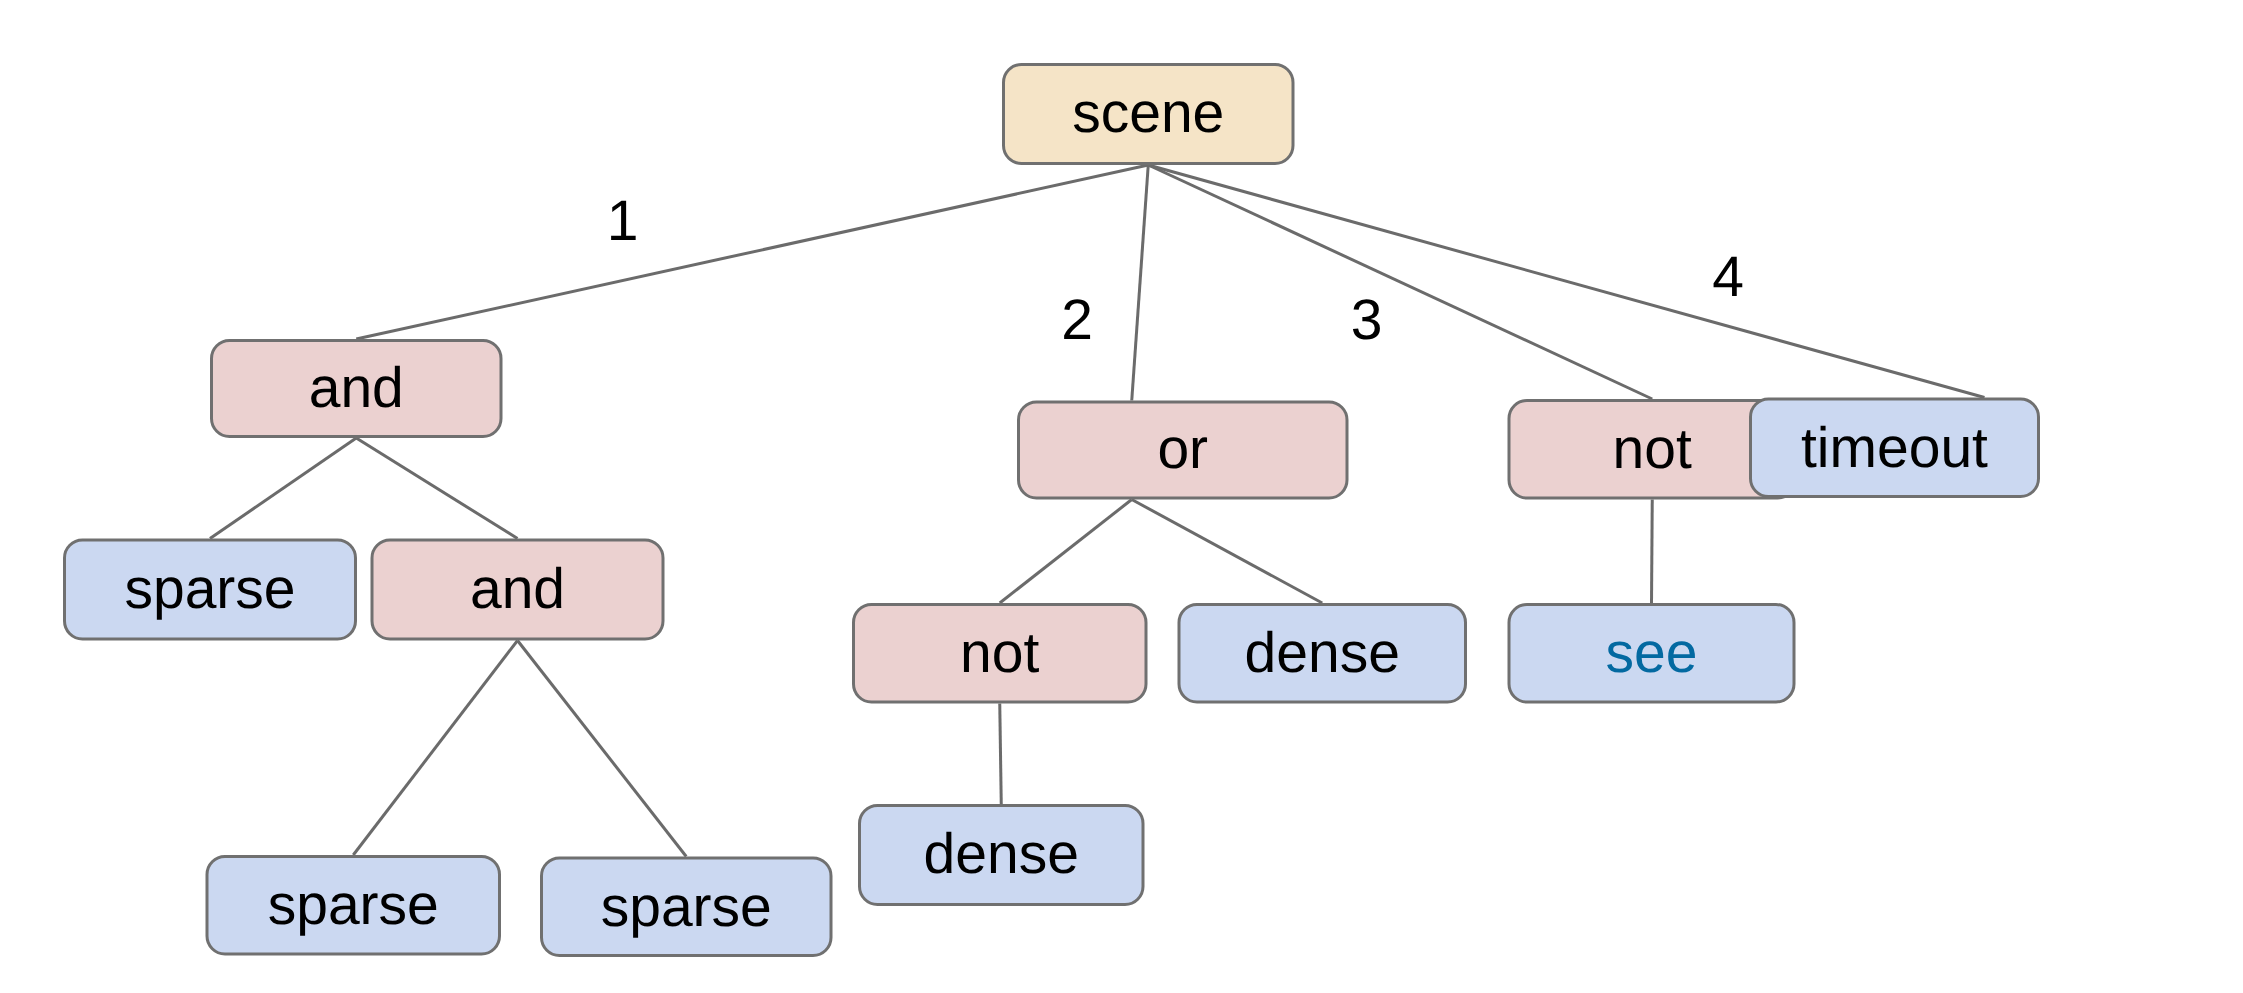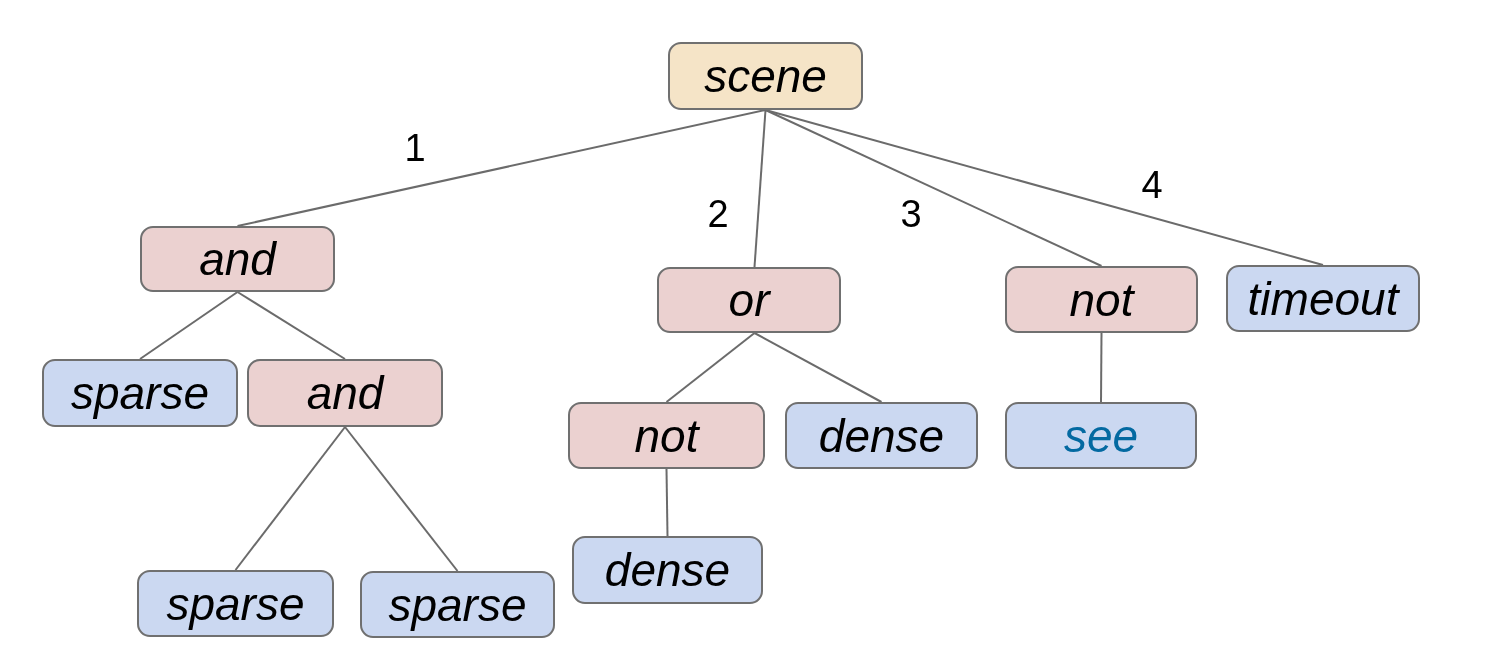--- a/index.html
+++ b/index.html
@@ -23,25 +23,24 @@
     height: 100%;
   }
   .node {
     position: absolute;
     box-sizing: border-box;
     border: 2px solid;
     border-radius: 13px;
     display: flex;
     align-items: center;
     justify-content: center;
-    font-size: 46px;
+    font-size: 38px;
     font-weight: 400;
     line-height: 1;
     letter-spacing: 0px;
-    font-style: italic;
   }
   .edge-label {
     position: absolute;
     transform: translate(-50%, -50%);
     font-size: 38px;
     font-weight: 400;
     line-height: 1;
   }
 </style>
 </head>
@@ -62,27 +61,27 @@
       <line x1="666.5" y1="469" x2="667.5" y2="536" stroke="#6b6b6b" stroke-width="2"></line>
       <line x1="1101.5" y1="333" x2="1101" y2="402" stroke="#6b6b6b" stroke-width="2"></line>
     </svg>
   <div id="nodes-layer">
       <div class="node" style="left: 668px; top: 42px; width: 195px; height: 68px; background: rgb(245, 228, 199); border-color: rgb(112, 112, 112); color: rgb(0, 0, 0);">
         <span>scene</span>
       </div>
       <div class="node" style="left: 140px; top: 226px; width: 195px; height: 66px; background: rgb(235, 209, 208); border-color: rgb(112, 112, 112); color: rgb(0, 0, 0);">
         <span>and</span>
       </div>
-      <div class="node" style="left: 657px; top: 267px; width: 184px; height: 66px; background: rgb(235, 209, 208); border-color: rgb(112, 112, 112); color: rgb(0, 0, 0);">
+      <div class="node" style="left: 678px; top: 267px; width: 221px; height: 66px; background: rgb(235, 209, 208); border-color: rgb(112, 112, 112); color: rgb(0, 0, 0);">
         <span>or</span>
       </div>
       <div class="node" style="left: 1005px; top: 266px; width: 193px; height: 67px; background: rgb(235, 209, 208); border-color: rgb(112, 112, 112); color: rgb(0, 0, 0);">
         <span>not</span>
       </div>
-      <div class="node" style="left: 1226px; top: 265px; width: 194px; height: 67px; background: rgb(203, 216, 241); border-color: rgb(112, 112, 112); color: rgb(0, 0, 0);">
+      <div class="node" style="left: 1166px; top: 265px; width: 194px; height: 67px; background: rgb(203, 216, 241); border-color: rgb(112, 112, 112); color: rgb(0, 0, 0);">
         <span>timeout</span>
       </div>
       <div class="node" style="left: 42px; top: 359px; width: 196px; height: 68px; background: rgb(203, 216, 241); border-color: rgb(112, 112, 112); color: rgb(0, 0, 0);">
         <span>sparse</span>
       </div>
       <div class="node" style="left: 247px; top: 359px; width: 196px; height: 68px; background: rgb(235, 209, 208); border-color: rgb(112, 112, 112); color: rgb(0, 0, 0);">
         <span>and</span>
       </div>
       <div class="node" style="left: 568px; top: 402px; width: 197px; height: 67px; background: rgb(235, 209, 208); border-color: rgb(112, 112, 112); color: rgb(0, 0, 0);">
         <span>not</span>

